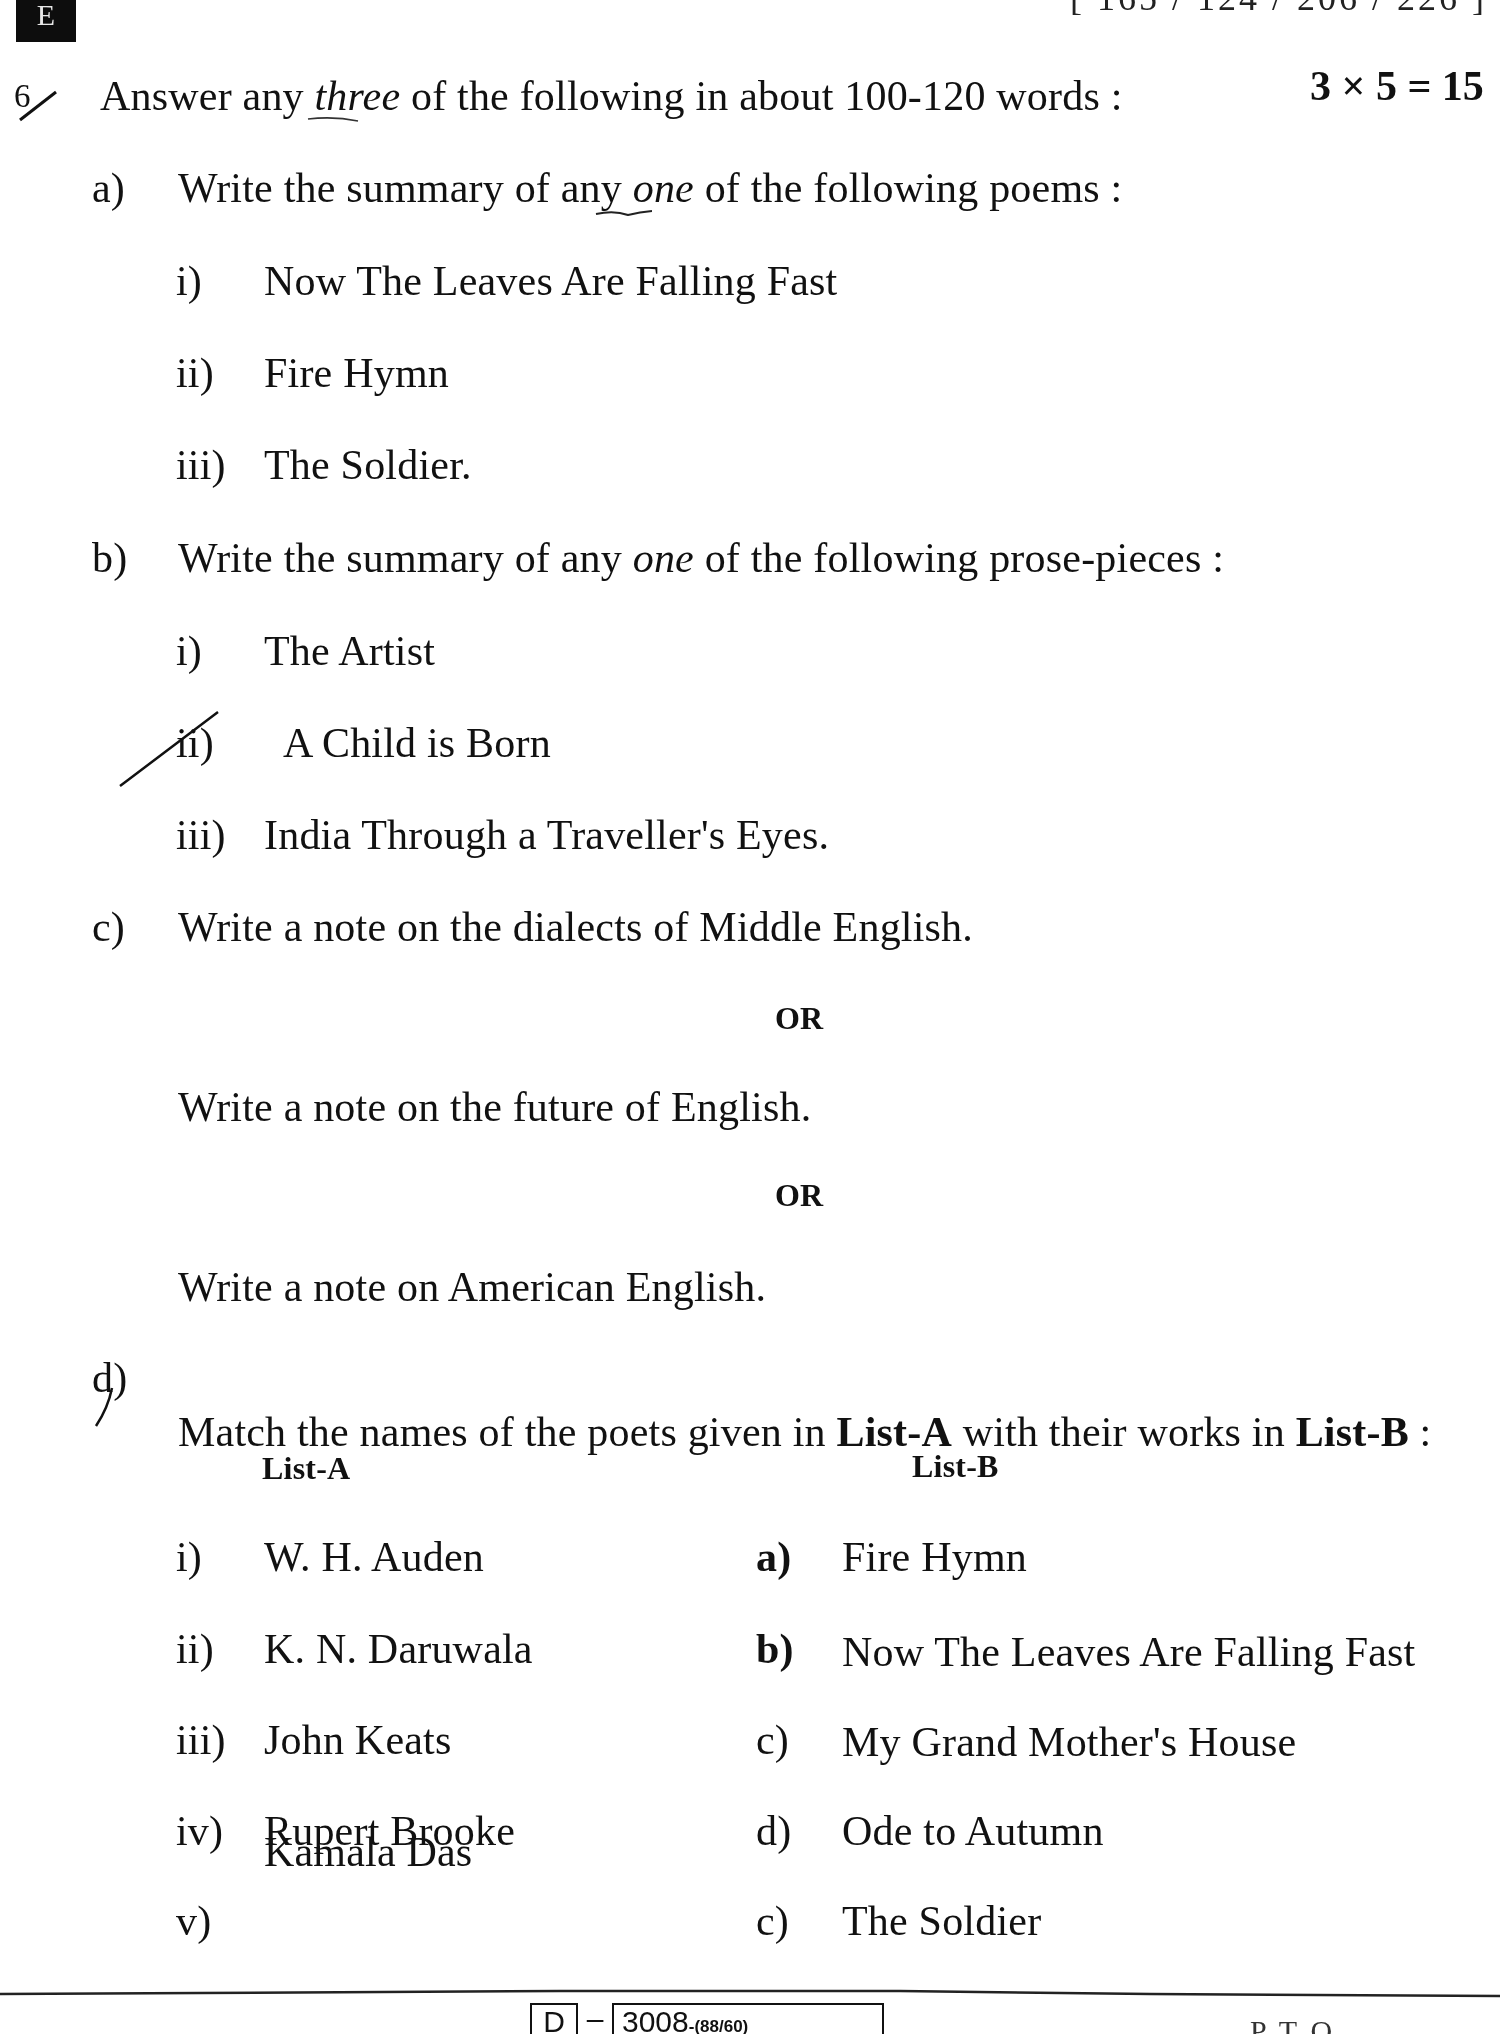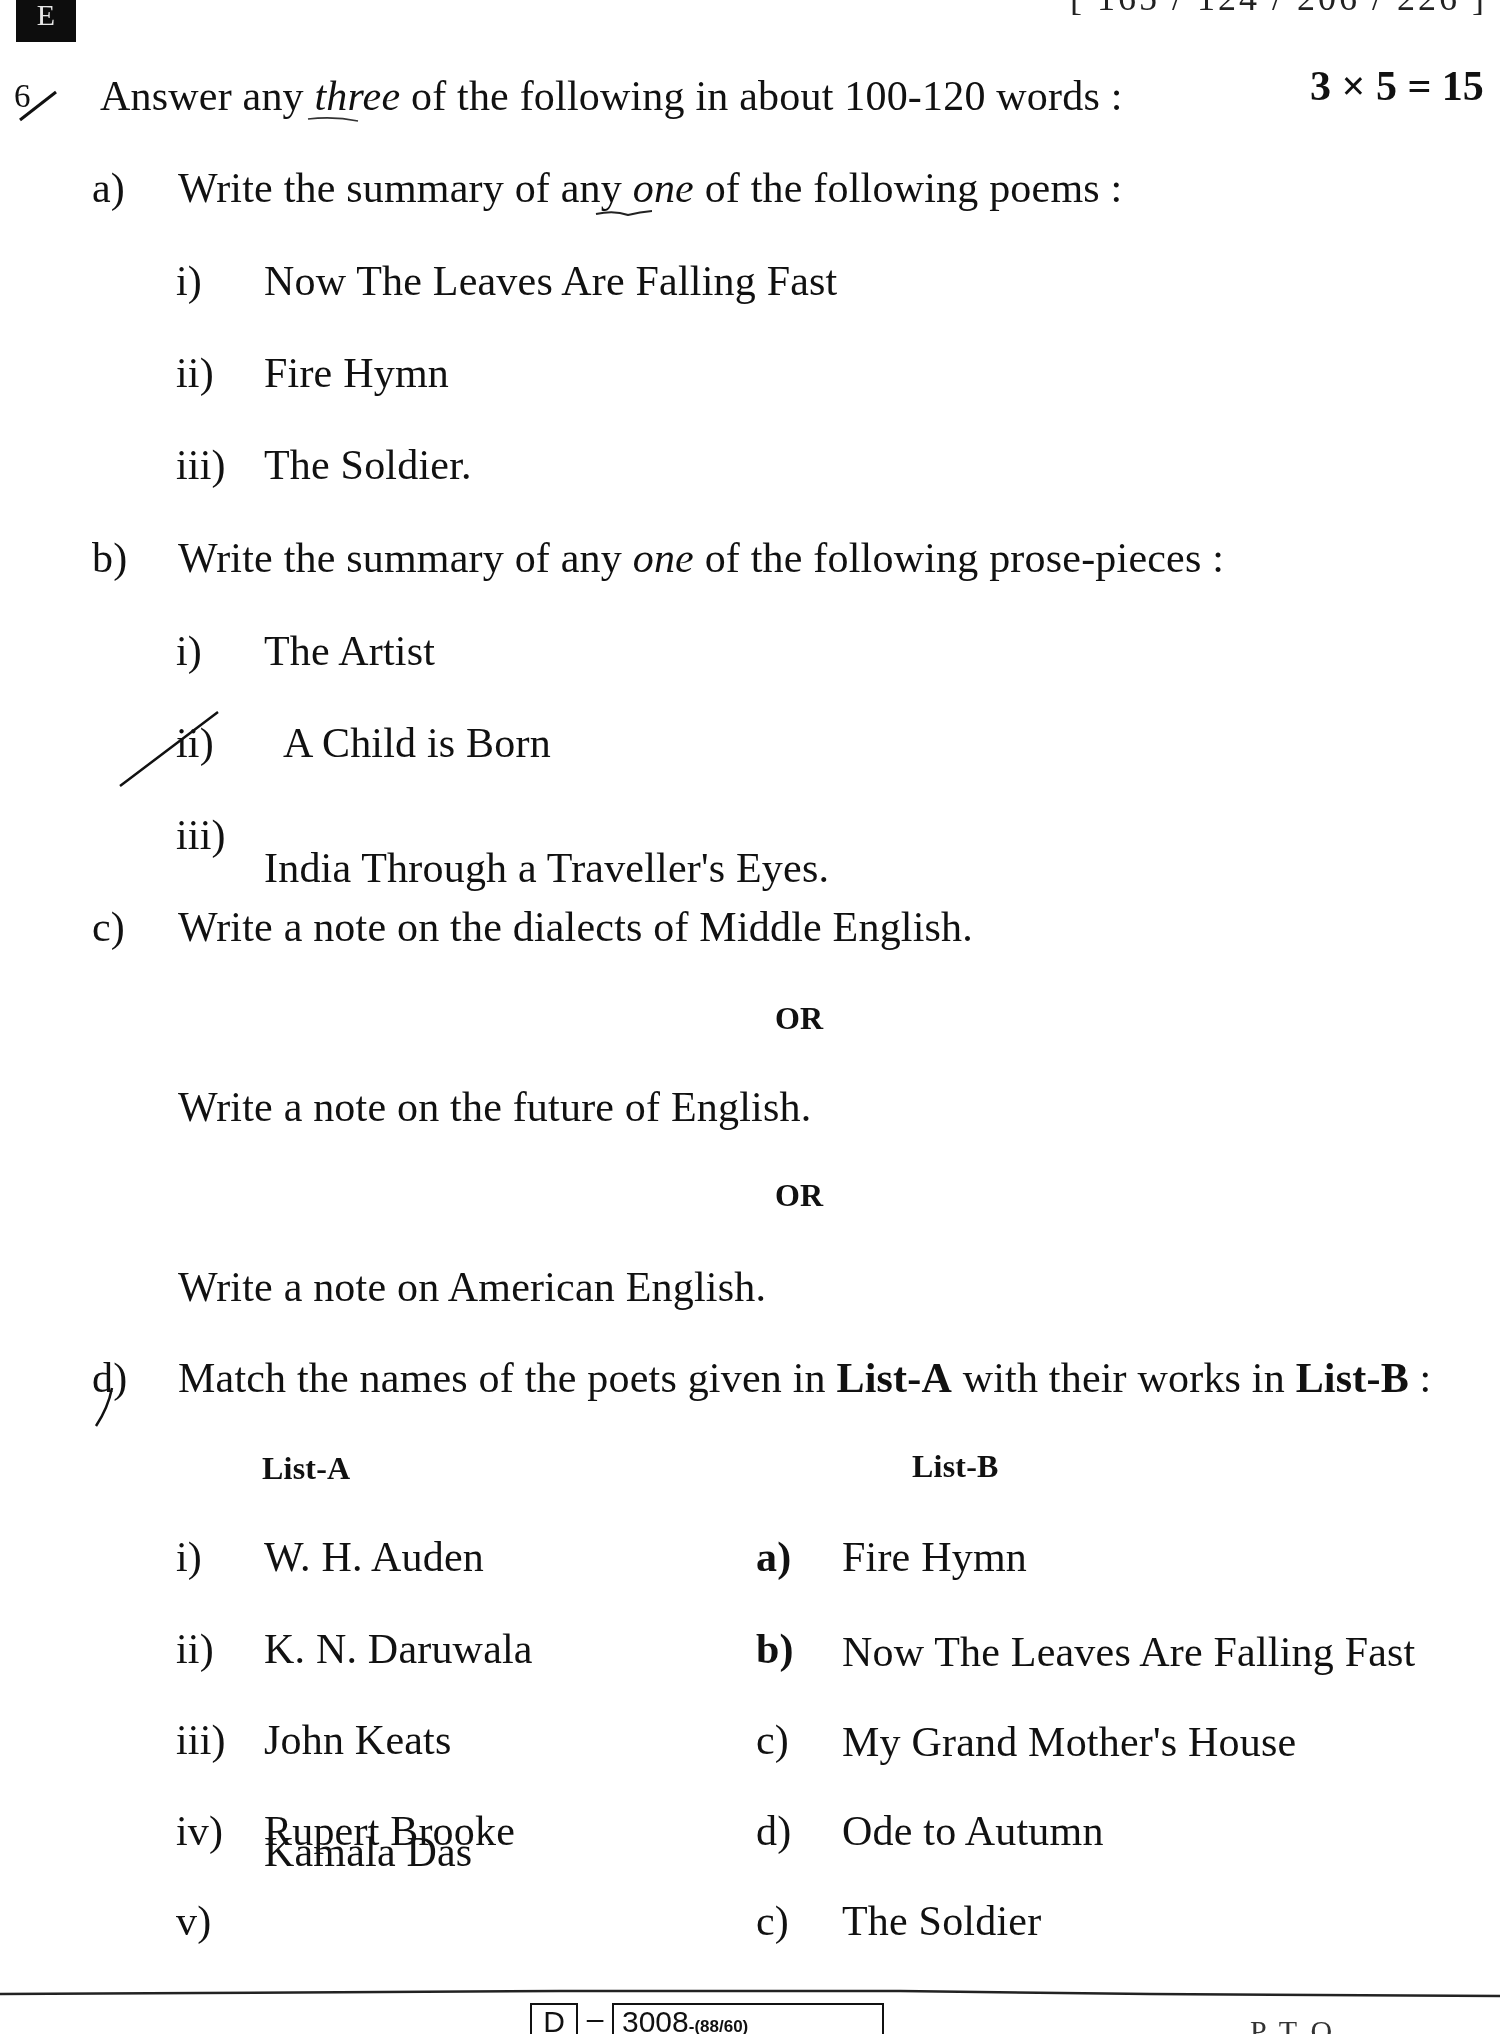--- a/index.html
+++ b/index.html
@@ -138,38 +138,38 @@
 <div class="abs txt roman" style="top:631px;">i)</div>
 <div class="abs txt item-text" style="top:631px;">The Artist</div>
 
 <div class="abs txt roman" style="top:723px;">ii)</div>
 <div class="abs txt item-text" style="top:723px;margin-left:19px;">A Child is Born</div>
 <svg class="abs" style="left:116px; top:706px; width:110px; height:84px;" viewBox="0 0 110 84">
   <path d="M4 80 L12 74 L102 6" stroke="#111" stroke-width="2.5" fill="none"></path>
 </svg>
 
 <div class="abs txt roman" style="top:815px;">iii)</div>
-<div class="abs txt item-text" style="top:815px;margin-top:33px;">India Through a Traveller's Eyes.</div>
+<div class="abs txt item-text" style="top:815px;">India Through a Traveller's Eyes.</div>
 
 <div class="abs txt sub-label" style="top:907px;">c)</div>
 <div class="abs txt sub-text" style="top:907px;">Write a note on the dialects of Middle English.</div>
 
 <div class="abs txt or-text" style="top:998px;">OR</div>
 
 <div class="abs txt sub-text" style="top:1087px;">Write a note on the future of English.</div>
 
 <div class="abs txt or-text" style="top:1175px;">OR</div>
 
 <div class="abs txt sub-text" style="top:1267px;">Write a note on American English.</div>
 
 <div class="abs txt sub-label" style="top:1358px;">d)</div>
 <svg class="abs" style="left:90px; top:1384px; width:30px; height:46px;" viewBox="0 0 30 46">
   <path d="M22 4 Q18 24 6 42" stroke="#111" stroke-width="2.5" fill="none"></path>
 </svg>
-<div class="abs txt sub-text" style="top:1358px;">
+<div class="abs txt sub-text" style="top:1412px;">
   <span>Match the names of the poets given in </span><span class="bold">List-A</span><span> with their works in </span><span class="bold">List-B</span><span> :</span>
 </div>
 
 <div class="abs txt list-head" style="left:262px; top:1448px;">List-A</div>
 <div class="abs txt list-head" style="left:912px; top:1446px;">List-B</div>
 
 <div>
   <div>
     <div class="abs txt roman" style="top:1537px;">i)</div>
     <div class="abs txt item-text" style="top:1537px;">W. H. Auden</div>

